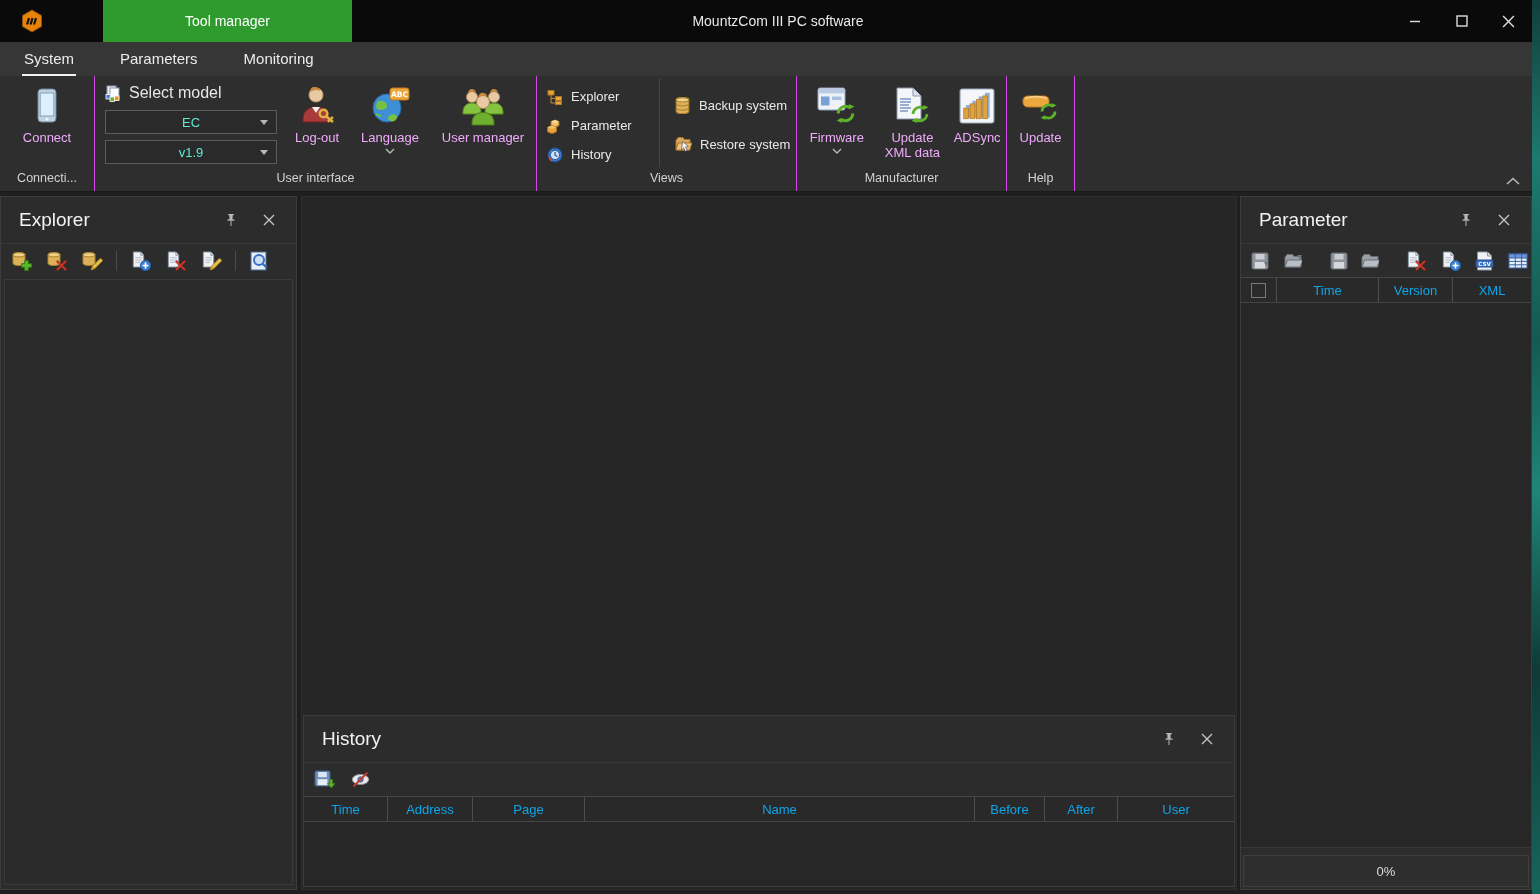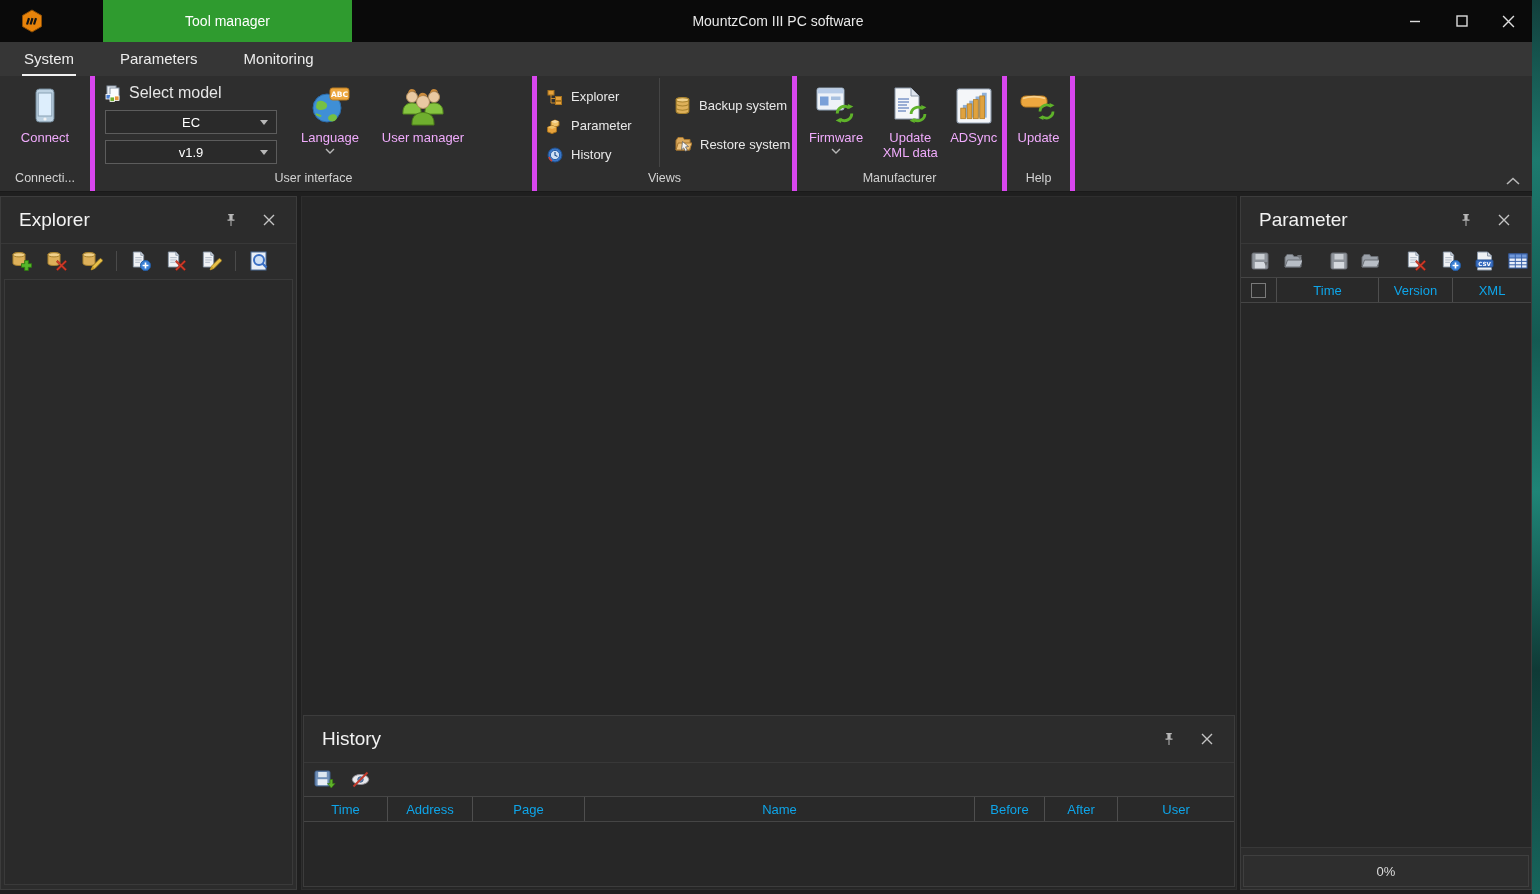--- a/index.html
+++ b/index.html
@@ -19,33 +19,33 @@
   .win-controls { position:absolute; right:0; top:0; height:42px; display:flex; z-index:2; }
   .win-btn { width:47px; height:42px; display:flex; align-items:center; justify-content:center; }
 
   
   .navtabs { height:34px; background:#363636; display:flex; align-items:flex-end; padding:0 0 0 22px; flex:none; }
   .navtab { font-size:15px; color:#ececec; padding:0 2px 7px 2px; margin-right:42px; border-bottom:2px solid transparent; }
   .navtab.active { border-bottom:2px solid #f2f2f2; }
 
   
   .ribbon { height:116px; background:#2e2e2e; display:flex; position:relative; flex:none; border-bottom:1px solid #1a1a1a; }
-  .rgroup { display:flex; flex-direction:column; border-right:5px solid #d946ef; flex:none; }
+  .rgroup { display:flex; flex-direction:column; border-right:1px solid #d946ef; flex:none; }
   .rgroup-content { flex:1; display:flex; }
   .rgroup-label { height:22px; text-align:center; font-size:12.5px; color:#d2d2d2; line-height:18px;
     white-space:nowrap; overflow:hidden; }
   .bigbtn { display:flex; flex-direction:column; align-items:center; padding-top:6px; }
   .bigbtn .icon-slot { height:48px; display:flex; align-items:center; justify-content:center; }
   .bigbtn .blabel { font-size:13px; color:#f0abfc; line-height:15px; text-align:center; white-space:nowrap; }
   .chev { margin-top:3px; }
   .smallrow { display:flex; align-items:center; height:29px; gap:8px; padding-left:10px; white-space:nowrap; }
   .smallrow .blabel { font-size:13px; color:#e8e8e8; }
   .vsep { width:1px; background:#454545; margin:2px 0; }
   .dropdown { height:24px; border:1px solid #5c5c5c; background:#2a2a2a; display:flex; align-items:center;
-    font-size:13px; color:#ffffff; position:relative; justify-content:center; }
+    font-size:13px; color:#5eead4; position:relative; justify-content:center; }
   .dropdown .arrow { position:absolute; right:8px; top:9px; width:0; height:0;
     border-left:4px solid transparent; border-right:4px solid transparent; border-top:5px solid #b8b8b8; }
   .collapse-chev { position:absolute; right:12px; bottom:6px; }
 
   
   .workspace { flex:1; position:relative; background:#1f1f1f; }
   .panel { position:absolute; background:#2c2c2c; border:1px solid #3c3c3c; display:flex; flex-direction:column; }
   .panel-titlebar { height:46px; display:flex; align-items:center; padding:0 16px 0 18px; flex:none; }
   .panel-title { flex:1; font-size:19px; color:#f2f2f2; }
   .panel-btn { width:22px; height:22px; display:flex; align-items:center; justify-content:center; margin-left:16px; }
@@ -198,20 +198,33 @@
           <div class="dropdown" style="margin-top:8px">
             <span>EC</span>
             <span class="arrow"></span>
           </div>
           <div class="dropdown" style="margin-top:6px">
             <span>v1.9</span>
             <span class="arrow"></span>
           </div>
         </div>
 
+        <div class="bigbtn" style="width:60px">
+          <div class="icon-slot">
+            <svg width="38" height="40" viewBox="0 0 38 40">
+              <path d="M11 9c0-4 3-7 7-7s7 3 7 7-3 7-7 7-7-3-7-7z" fill="#e9c9a2" stroke="#b08d5f"></path>
+              <path d="M11.5 7c2-3 7-4 11-2-1-2.8-3.4-4-6-4s-4.6 1.8-5 6z" fill="#c98a3c"></path>
+              <path d="M5 33c0-8 5.5-12 13-12s13 4 13 12v3H5z" fill="#a93a3a" stroke="#762323"></path>
+              <path d="M14 21l4 6 4-6z" fill="#f0f0f0"></path>
+              <circle cx="25.5" cy="27.5" r="3.8" fill="none" stroke="#e0b040" stroke-width="2.6"></circle>
+              <path d="M28.5 30.5l6.5 5.5M32.5 33.5l2.3-2.6M30 35.8l2.3-2.6" stroke="#e0b040" stroke-width="2.6" fill="none"></path>
+            </svg>
+          </div>
+          <div class="blabel">Log-out</div>
+        </div>
 
         <div class="bigbtn" style="width:86px">
           <div class="icon-slot">
             <svg width="40" height="38" viewBox="0 0 40 38">
               <circle cx="17" cy="21" r="14" fill="#3f8fd6" stroke="#2a6aa8"></circle>
               <path d="M7 15c3.5-2.5 7-1.2 9 1s1.2 5.5-2.2 6.6-7.8 0-7.8-3.2z" fill="#76c043"></path>
               <path d="M19 29c2.2-2.2 6.6-2.2 7.7 0s-1.1 5.5-4.4 5.5-5.5-3.3-3.3-5.5z" fill="#76c043"></path>
               <path d="M6 27c2 1.5 4 1 5 2.5" stroke="#76c043" stroke-width="2" fill="none"></path>
               <rect x="20" y="1" width="19" height="12" rx="2.5" fill="#eda73f" stroke="#b87a20"></rect>
               <text x="29.5" y="10.3" font-size="7.5" font-weight="bold" fill="#fff" text-anchor="middle" font-family="DejaVu Sans, sans-serif">ABC</text>

